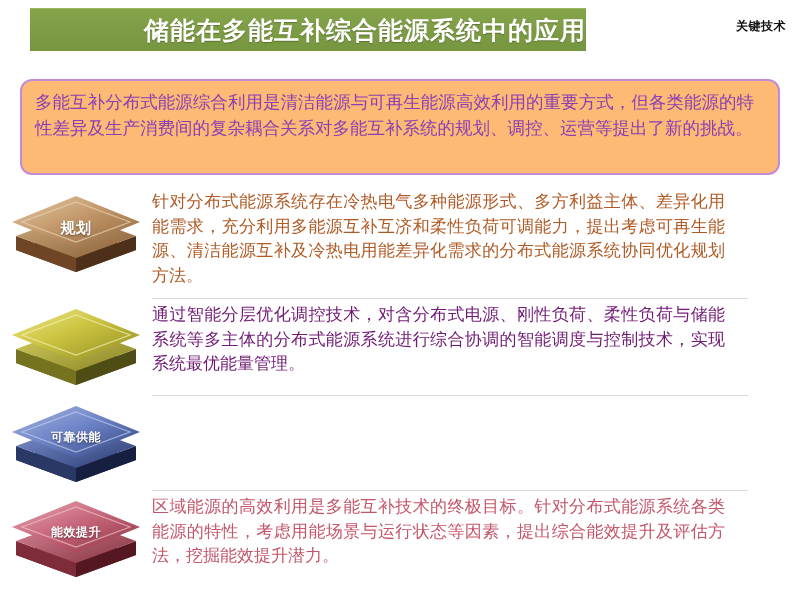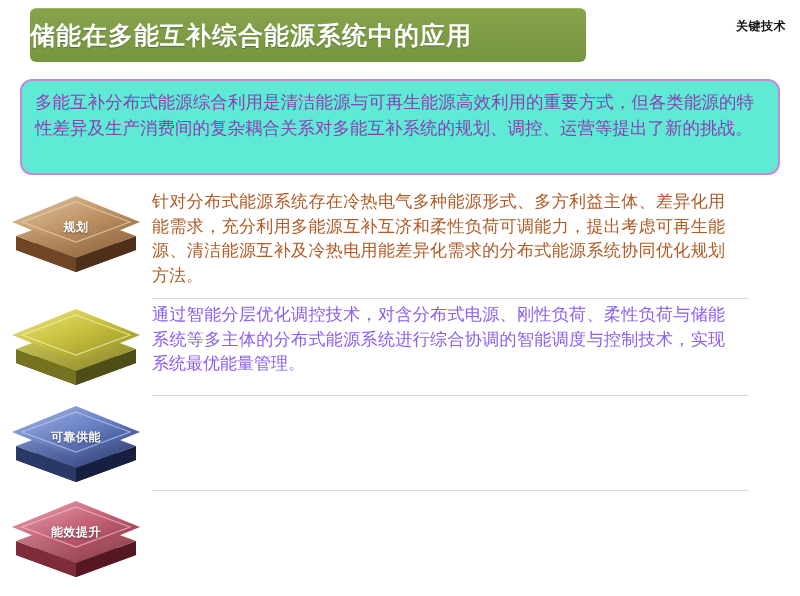--- a/index.html
+++ b/index.html
@@ -9,44 +9,43 @@
     font-family:"DejaVu Sans","Liberation Sans",sans-serif;
     overflow:hidden;
     position:relative;
   }
 
   
   .header{
     position:absolute;left:0;top:0;width:800px;height:60px;
   }
   .title-box{
-    position:absolute;left:30px;top:8px;width:556px;height:54px;
+    position:absolute;left:30px;top:8px;width:556px;height:43px;
     background:linear-gradient(to bottom,#85a44a 0%,#7d9c44 50%,#76963f 100%);
     border-top:1px solid #9bb563;
-    display:flex;align-items:center;justify-content:flex-start;
-    box-sizing:border-box;
-    border-radius:6px;
+    display:flex;align-items:center;justify-content:flex-end;
+    box-sizing:border-box;
   }
   .title-text{
     color:#ffffff;font-size:25px;font-weight:bold;
     letter-spacing:1px;line-height:1;
     text-shadow:0 1px 1px rgba(0,0,0,.25);
     white-space:nowrap;
   }
   .corner-label{
     position:absolute;right:14px;top:18px;
     color:#111111;font-size:12px;font-weight:bold;
     letter-spacing:.5px;white-space:nowrap;
   }
 
   
   .intro-box{
     position:absolute;left:20px;top:79px;width:760px;height:96px;
     border:2px solid #c48ad6;border-radius:12px;
-    background:#5eead4;box-sizing:border-box;
+    background:#fdba74;box-sizing:border-box;
     padding:9px 24px 0 13px;
   }
   .intro-text{
     color:#8b3fb5;font-size:17.5px;line-height:1.48;
     letter-spacing:0px;
     text-align:justify;
     margin:0;
   }
 
   
@@ -74,39 +73,39 @@
     padding-top:6px;
     box-sizing:border-box;
   }
   .badge{
     position:relative;width:132px;height:84px;
   }
   .badge svg{display:block;width:132px;height:84px;}
   .badge-label{
     position:absolute;left:0;top:27px;width:132px;
     text-align:center;
-    color:#ffffff;font-size:12px;font-weight:bold;
+    color:#ffffff;font-size:15px;font-weight:bold;
     letter-spacing:.5px;
     text-shadow:0 1px 2px rgba(0,0,0,.45);
     white-space:nowrap;
     pointer-events:none;
   }
   .badge-label.small{font-size:12px;}
 
   
   .body-cell{
     flex:1 1 auto;padding-right:75px;padding-top:3px;
     box-sizing:border-box;
   }
   .body-text{
     margin:0;font-size:17px;line-height:1.45;
     text-align:justify;letter-spacing:0px;
   }
   .c-plan  {color:#b05a25;}
-  .c-ctrl  {color:#8b5cf6;}
+  .c-ctrl  {color:#701a75;}
   .c-supply{color:#2f4f8f;}
   .c-eff   {color:#c4566a;}
 </style>
 </head>
 <body>
 
 <div class="header">
   <div class="title-box">
     <span class="title-text">储能在多能互补综合能源系统中的应用</span>
   </div>
@@ -226,15 +225,18 @@
           <polygon points="66,36 126,58 66,80 6,58" fill="#6d2230"></polygon>
           <polygon points="6,44 6,58 66,80 66,66" fill="#7e2b3a"></polygon>
           <polygon points="126,44 126,58 66,80 66,66" fill="#551823"></polygon>
           <polygon points="66,22 126,44 66,66 6,44" fill="url(#g4b)"></polygon>
           <polygon points="66,4 130,30 66,56 2,30" fill="url(#g4t)"></polygon>
           <polygon points="66,10 120,30 66,50 12,30" fill="none" stroke="#f0c3cb" stroke-width="1.2" opacity=".7"></polygon>
         </svg>
         <div class="badge-label small">能效提升</div>
       </div>
     </div>
+    <div class="body-cell">
+      <p class="body-text c-eff">区域能源的高效利用是多能互补技术的终极目标。针对分布式能源系统各类能源的特性，考虑用能场景与运行状态等因素，提出综合能效提升及评估方法，挖掘能效提升潜力。</p>
+    </div>
   </div>
 
 </div>
 
 </body></html>

